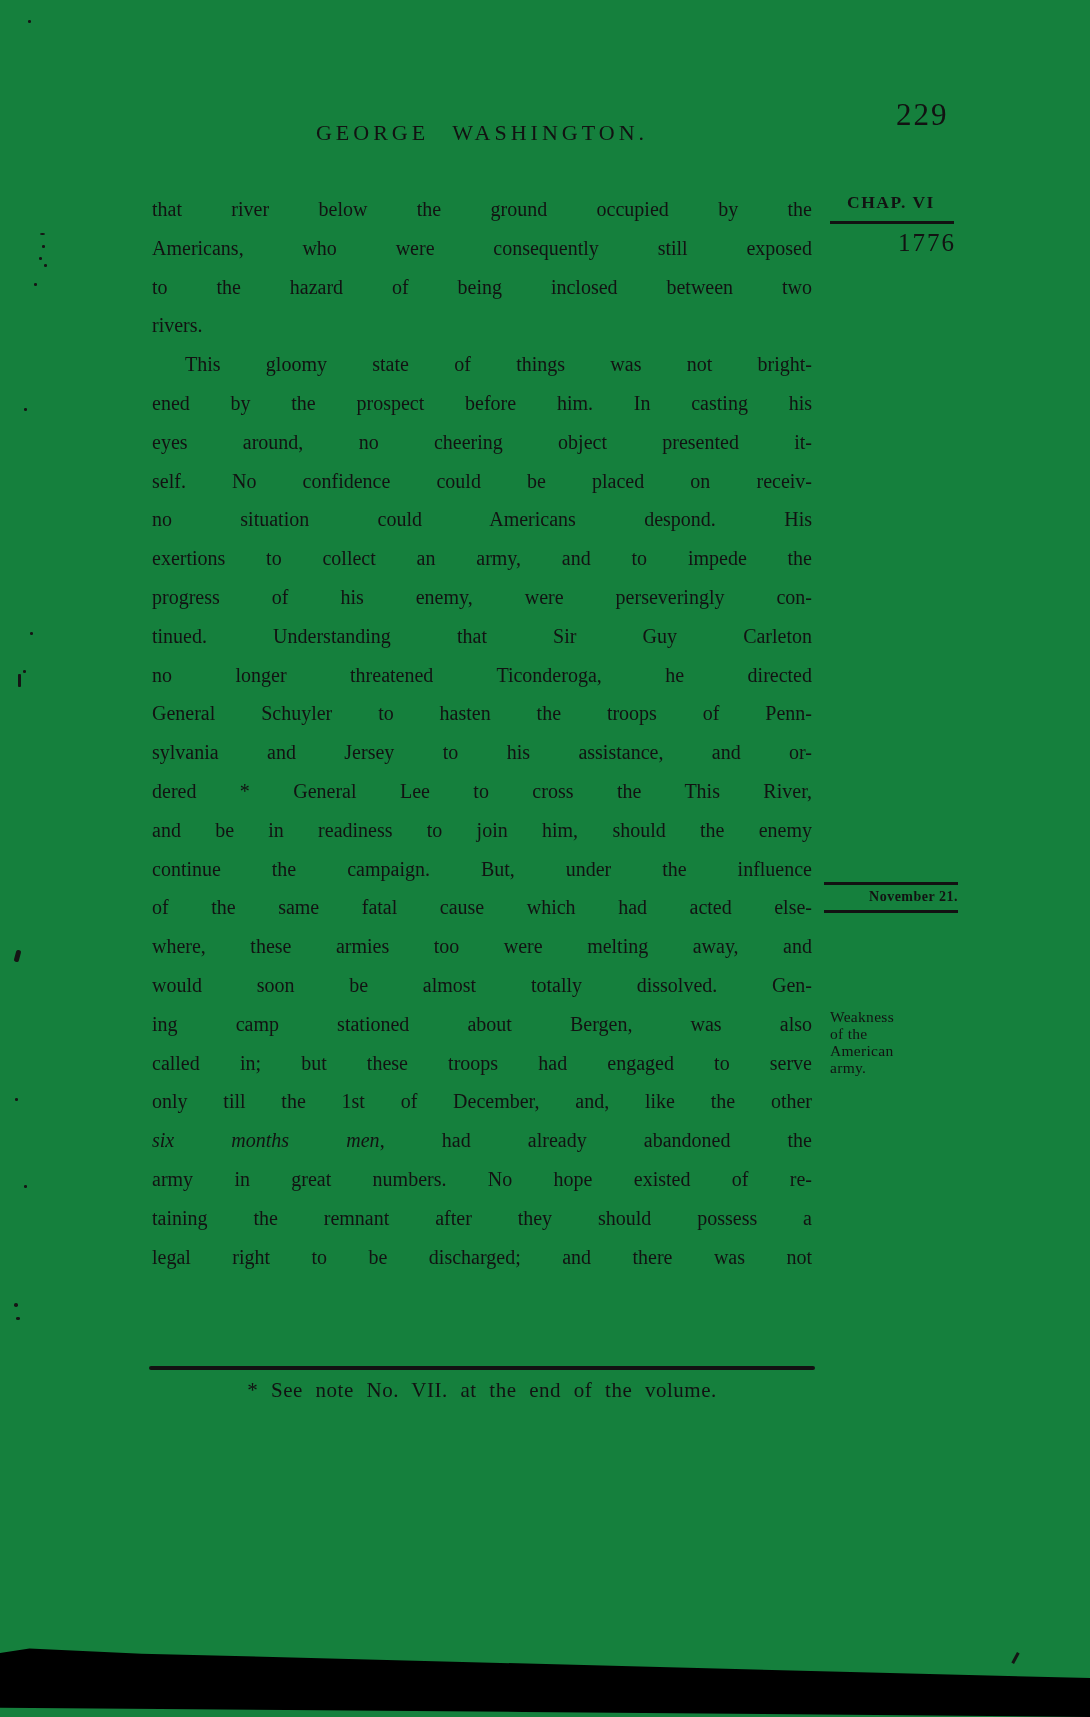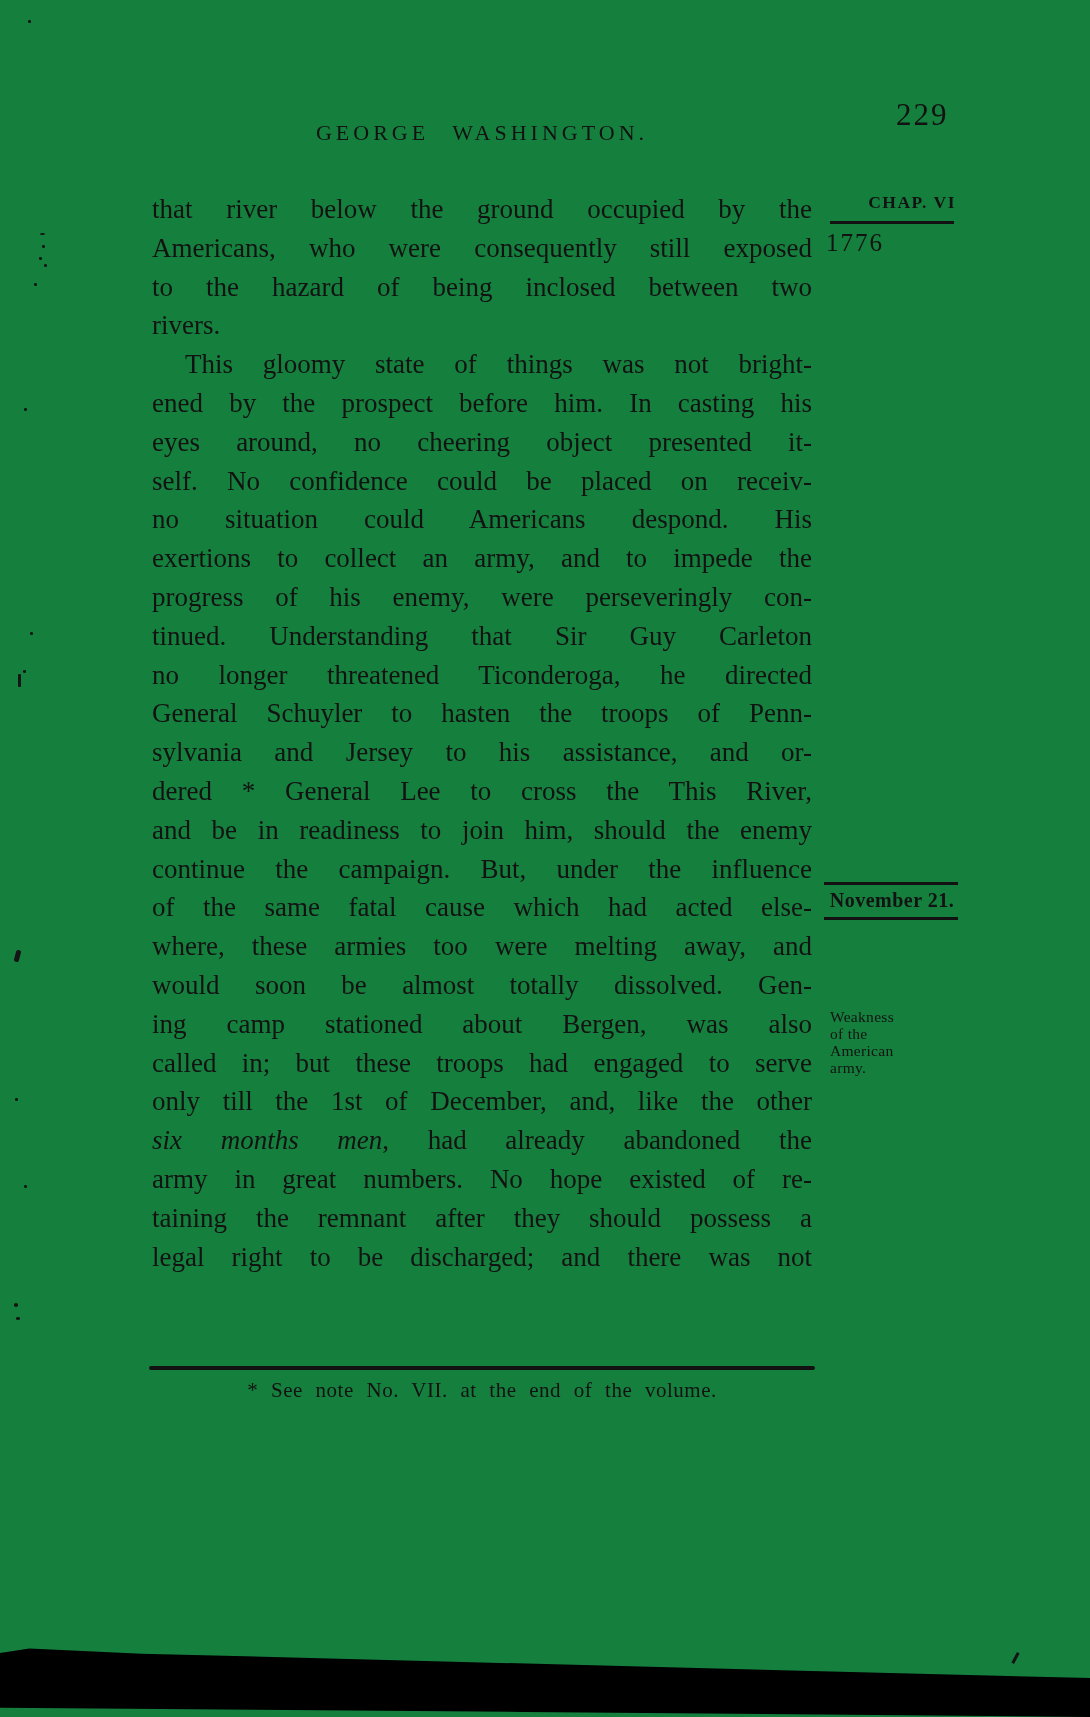--- a/index.html
+++ b/index.html
@@ -11,43 +11,43 @@
   
   .running-head {
     position:absolute; top:120px; left:152px; width:660px;
     text-align:center; font-size:22px; letter-spacing:4px; word-spacing:14px;
   }
   .page-num {
     position:absolute; top:97px; left:896px; width:120px;
     font-size:31px; letter-spacing:2px;
   }
   
-  .body-text { position:absolute; left:152px; top:190px; width:660px; font-size:27px; }
+  .body-text { position:absolute; left:152px; top:190px; width:660px; font-size:20px; }
   .para { margin:0; }
   .line {
     line-height:38.8px; height:38.8px;
     text-align:justify; text-align-last:justify;
     word-spacing:2px; white-space:normal;
   }
   .line.flush-left { text-align:left; text-align-last:left; }
   .line.indent { text-indent:33px; }
   
   .chap-label {
-    position:absolute; left:826px; top:192px; width:130px; text-align:right;
+    position:absolute; left:826px; top:192px; width:130px; text-align:center;
     font-size:17.5px; font-weight:bold; letter-spacing:1.5px;
   }
   .chap-rule { position:absolute; left:830px; top:221px; width:124px; height:3px; background:#121212; }
   .year-label {
-    position:absolute; left:826px; top:229px; width:130px; text-align:left;
+    position:absolute; left:826px; top:229px; width:130px; text-align:right;
     font-size:25px; letter-spacing:2px;
   }
   .date-note {
-    position:absolute; left:824px; top:882px; width:132px; text-align:center;
+    position:absolute; left:824px; top:882px; width:132px; text-align:right;
     border-top:3px solid #121212; border-bottom:3px solid #121212;
-    padding:4px 0 5px 2px; font-size:20px; font-weight:bold; letter-spacing:.5px;
+    padding:4px 0 5px 2px; font-size:14px; font-weight:bold; letter-spacing:.5px;
   }
   .side-note {
     position:absolute; left:830px; top:1008px; width:140px;
     font-size:15.5px; line-height:17px; letter-spacing:.3px;
   }
   
   .footnote-rule {
     position:absolute; left:149px; top:1366px; width:666px; height:3.5px;
     background:#121212; border-radius:2px;
   }

